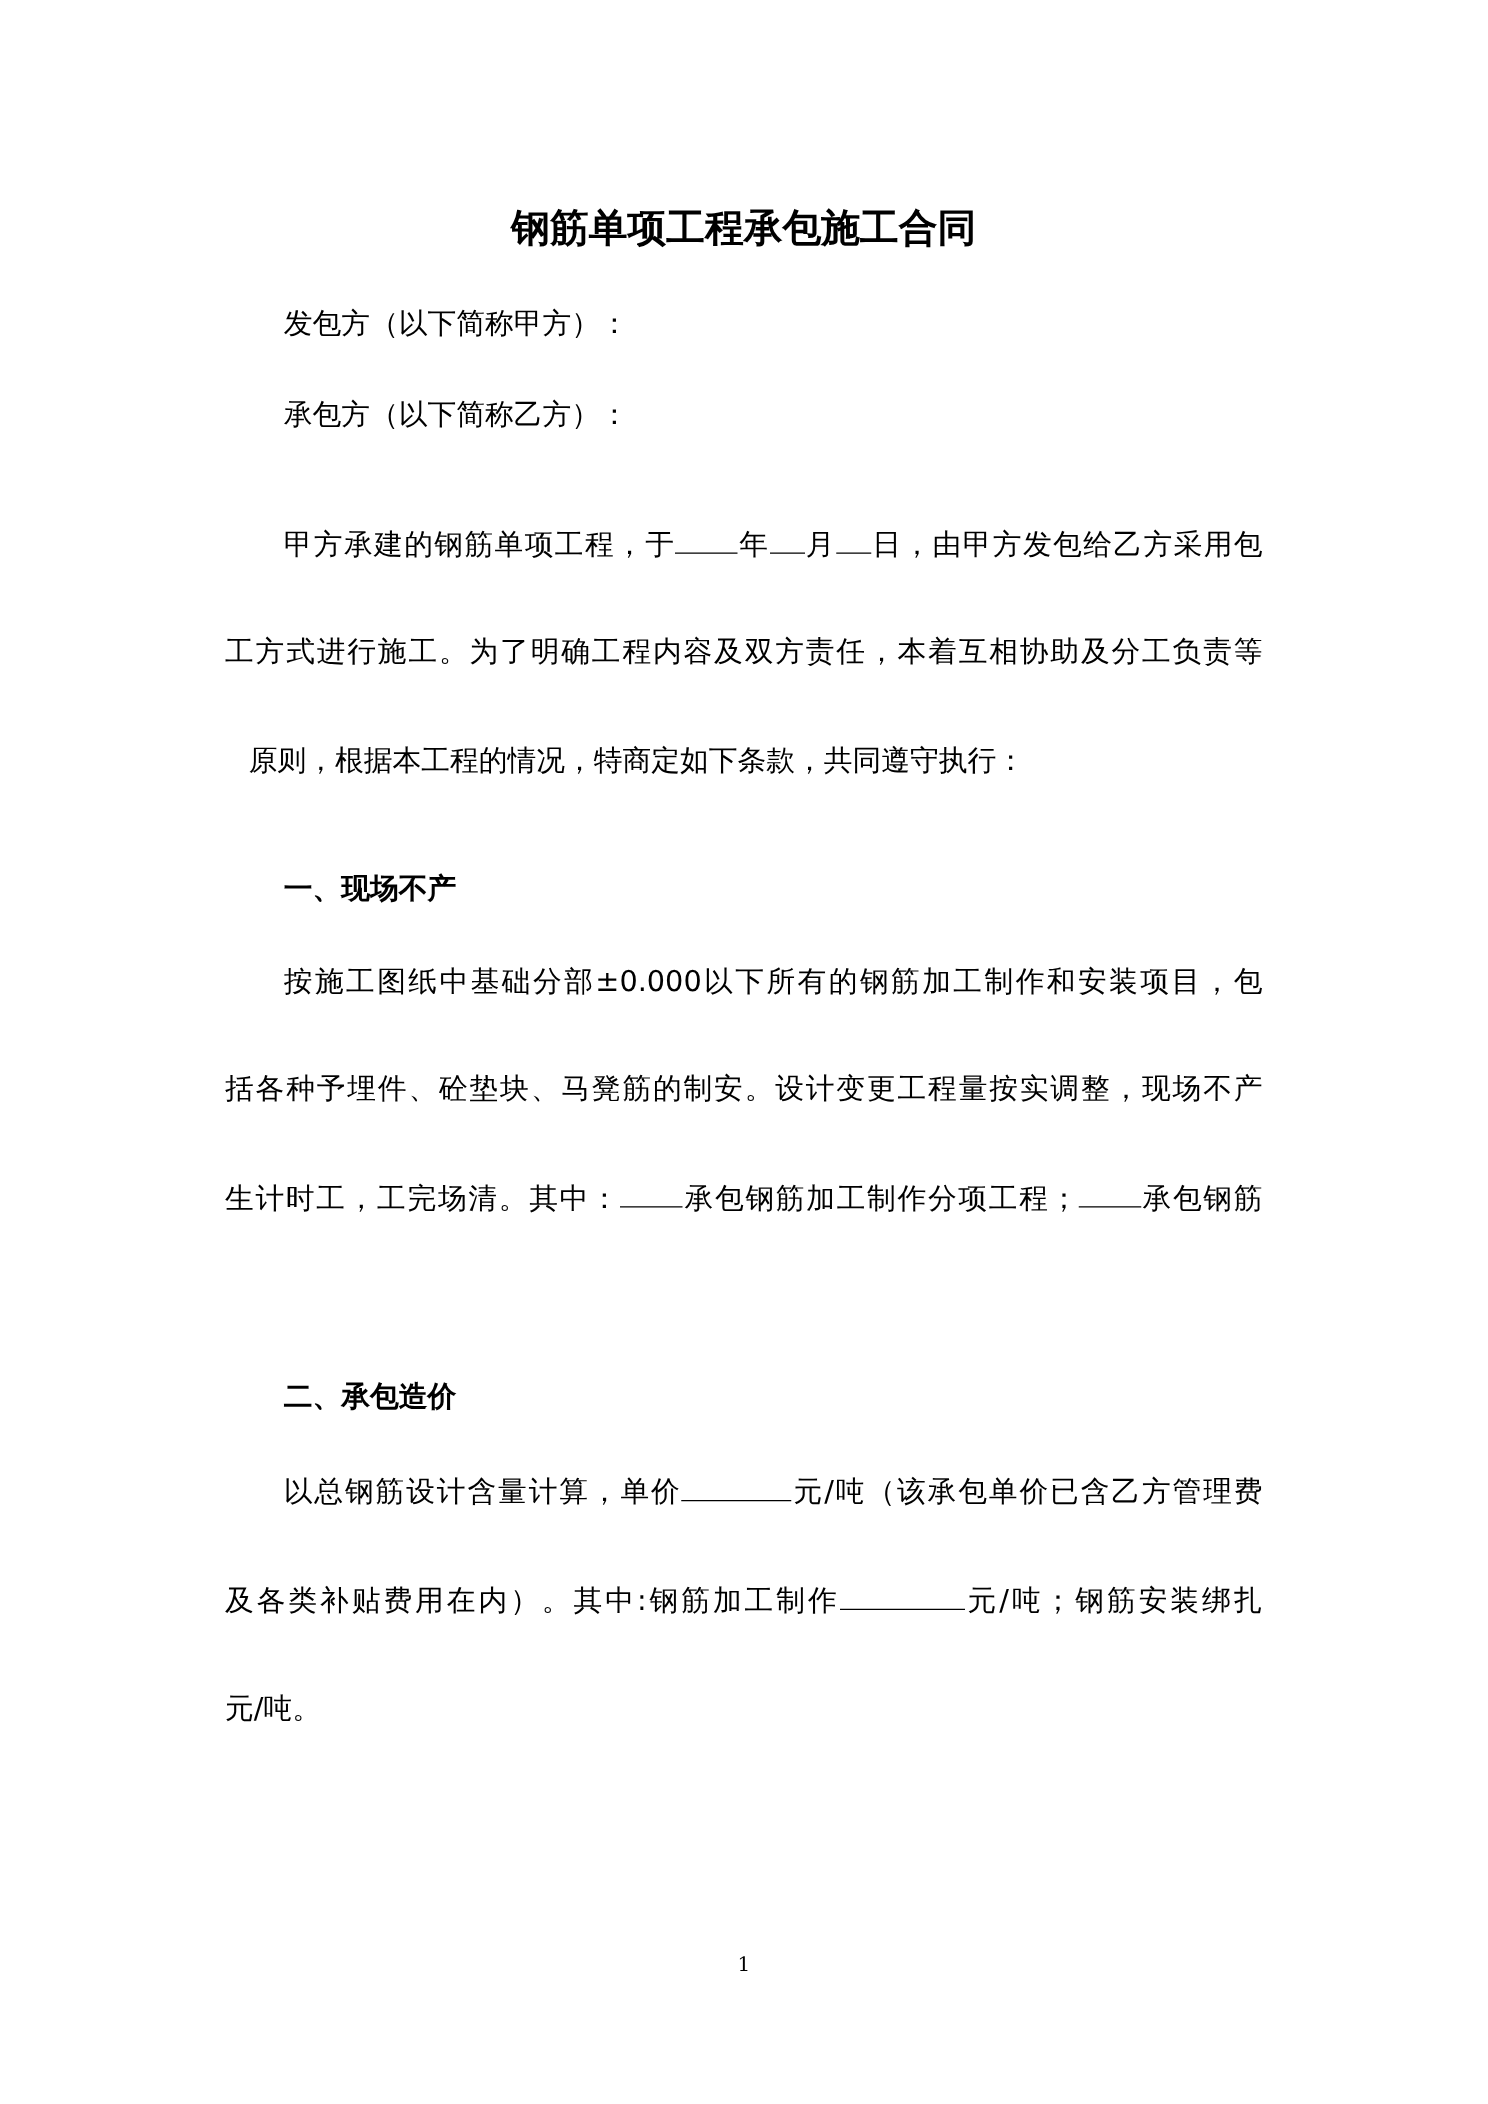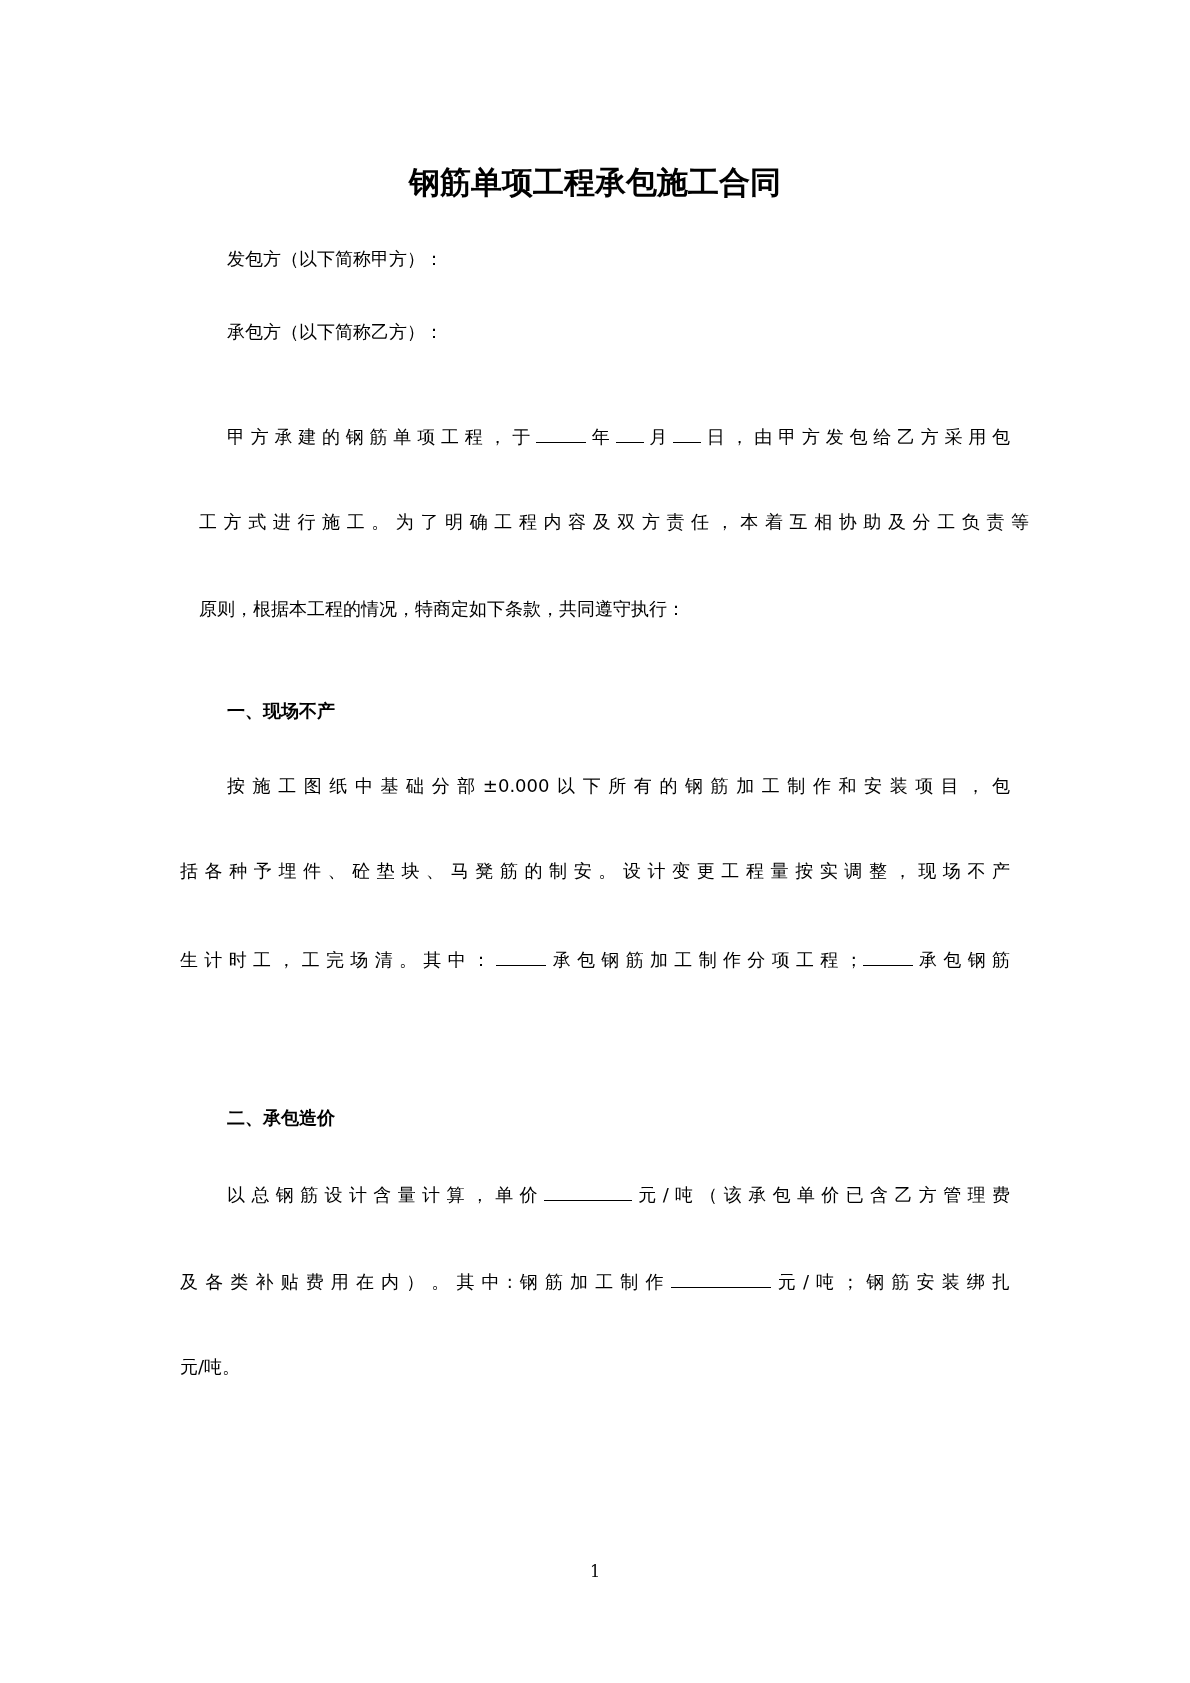--- a/index.html
+++ b/index.html
@@ -29,21 +29,21 @@
     width: 1190px;
     text-align: center;
     font-size: 31px;
     font-weight: bold;
     letter-spacing: 0px;
   }
   .line {
     position: absolute;
     left: 180px;
     width: 830px;
-    font-size: 18px;
+    font-size: 23px;
     line-height: 30px;
     white-space: nowrap;
   }
   .indent { left: 227px; width: 783px; }
   .justify {
     text-align: justify;
     text-align-last: justify;
   }
   .heading {
     font-weight: bold;
@@ -73,21 +73,21 @@
 <body>
 
 <div class="page">
 
   <div class="title">钢筋单项工程承包施工合同</div>
 
   <div class="line indent" style="top:244px;">发包方（以下简称甲方）：</div>
   <div class="line indent" style="top:317px;">承包方（以下简称乙方）：</div>
 
   <div class="line indent justify" style="top:420px;"><span>甲方承建的钢筋单项工程，于</span><span class="blank w3"></span><span>年</span><span class="blank w2"></span><span>月</span><span class="blank w2"></span><span>日，由甲方发包给乙方采用包</span></div>
-  <div class="line justify" style="top:507px;margin-left:19px;">工方式进行施工。为了明确工程内容及双方责任，本着互相协助及分工负责等</div>
+  <div class="line justify" style="top:507px;">工方式进行施工。为了明确工程内容及双方责任，本着互相协助及分工负责等</div>
   <div class="line" style="top:594px;margin-left:19px;">原则，根据本工程的情况，特商定如下条款，共同遵守执行：</div>
 
   <div class="line indent heading" style="top:696px;">一、现场不产</div>
   <div class="line indent justify" style="top:771px;">按施工图纸中基础分部±0.000以下所有的钢筋加工制作和安装项目，包</div>
   <div class="line justify" style="top:856px;">括各种予埋件、砼垫块、马凳筋的制安。设计变更工程量按实调整，现场不产</div>
   <div class="line justify" style="top:943px;"><span>生计时工，工完场清。其中：</span><span class="blank w4"></span><span>承包钢筋加工制作分项工程；</span><span class="blank w4"></span><span>承包钢筋</span></div>
 
   <div class="line indent heading" style="top:1103px;">二、承包造价</div>
   <div class="line indent justify" style="top:1178px;"><span>以总钢筋设计含量计算，单价</span><span class="blank w7"></span><span>元/吨（该承包单价已含乙方管理费</span></div>
   <div class="line justify" style="top:1265px;"><span>及各类补贴费用在内）。其中:钢筋加工制作</span><span class="blank w8"></span><span>元/吨；钢筋安装绑扎</span></div>

